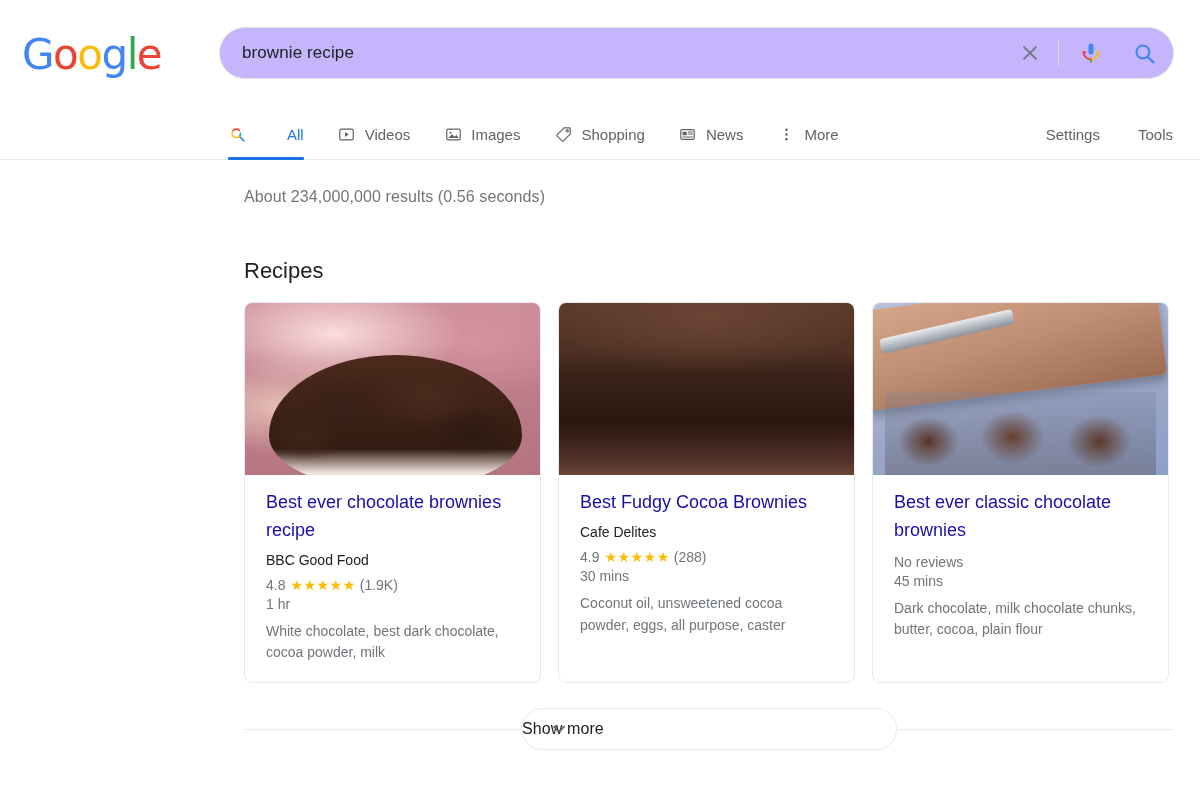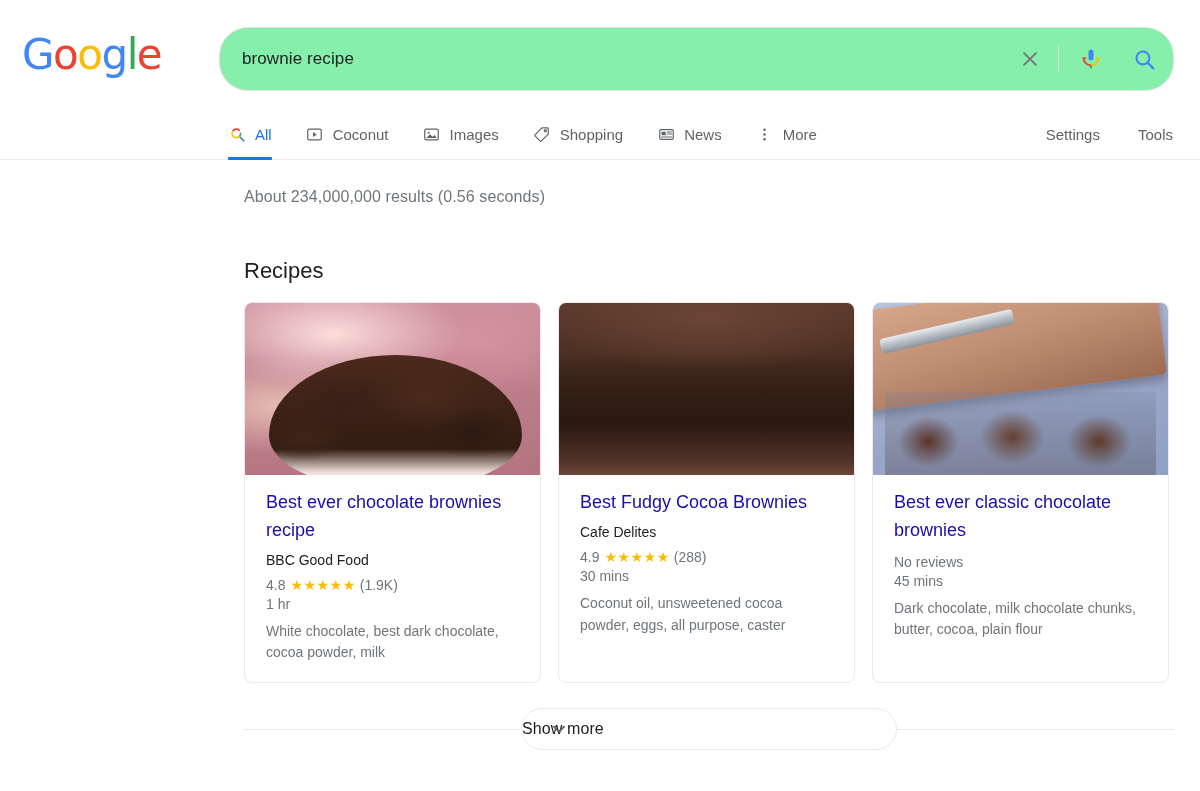--- a/index.html
+++ b/index.html
@@ -37,24 +37,24 @@
   .logo span { display: inline-block; }
   .l-blue   { color: #4285F4; }
   .l-red    { color: #EA4335; }
   .l-yellow { color: #FBBC05; }
   .l-green  { color: #34A853; }
 
   
   .searchbox {
     position: absolute;
     left: 219px; top: 27px;
-    width: 955px; height: 64px;
+    width: 955px; height: 52px;
     border: 1px solid #dfe1e5;
     border-radius: 29px;
-    background: #86efac;
+    background: #c4b5fd;
     display: flex;
     align-items: center;
   }
   .search-text {
     flex: 1;
     padding-left: 22px;
     font-size: 17px;
     color: #202124;
     letter-spacing: 0.1px;
     white-space: nowrap;
@@ -107,21 +107,21 @@
   }
   .tab.active { color: #1a73e8; }
   .tab.active::after {
     content: "";
     position: absolute;
     left: 0; right: 0; bottom: -1px;
     height: 3px;
     background: #1a73e8;
     border-radius: 1px;
   }
-  .tab.active .tl { font-weight: 400; }
+  .tab.active .tl { font-weight: 400; margin-left: 32px; }
   .nav-right {
     margin-left: auto;
     display: flex;
     align-items: center;
     height: 47px;
   }
   .nav-right .tab { margin-right: 0; margin-left: 38px; }
 
   
   .main {
@@ -373,21 +373,21 @@
         <span class="tl">All</span>
       </div>
 
       <div class="tab">
         <span class="ti">
           <svg width="17" height="17" viewBox="0 0 24 24" aria-hidden="true">
             <rect x="2.5" y="4.5" width="19" height="15" rx="2" fill="none" stroke="#5f6368" stroke-width="1.7"></rect>
             <path d="M10 8.6 L15.2 12 L10 15.4 Z" fill="#5f6368"></path>
           </svg>
         </span>
-        <span class="tl">Coconut</span>
+        <span class="tl">Videos</span>
       </div>
 
       <div class="tab">
         <span class="ti">
           <svg width="17" height="17" viewBox="0 0 24 24" aria-hidden="true">
             <rect x="2.5" y="4.5" width="19" height="15" rx="2" fill="none" stroke="#5f6368" stroke-width="1.7"></rect>
             <circle cx="8" cy="9.5" r="1.5" fill="#5f6368"></circle>
             <path d="M4.5 17 L10 11.5 L13.5 15 L16 12.8 L19.5 17 Z" fill="#5f6368"></path>
           </svg>
         </span>

